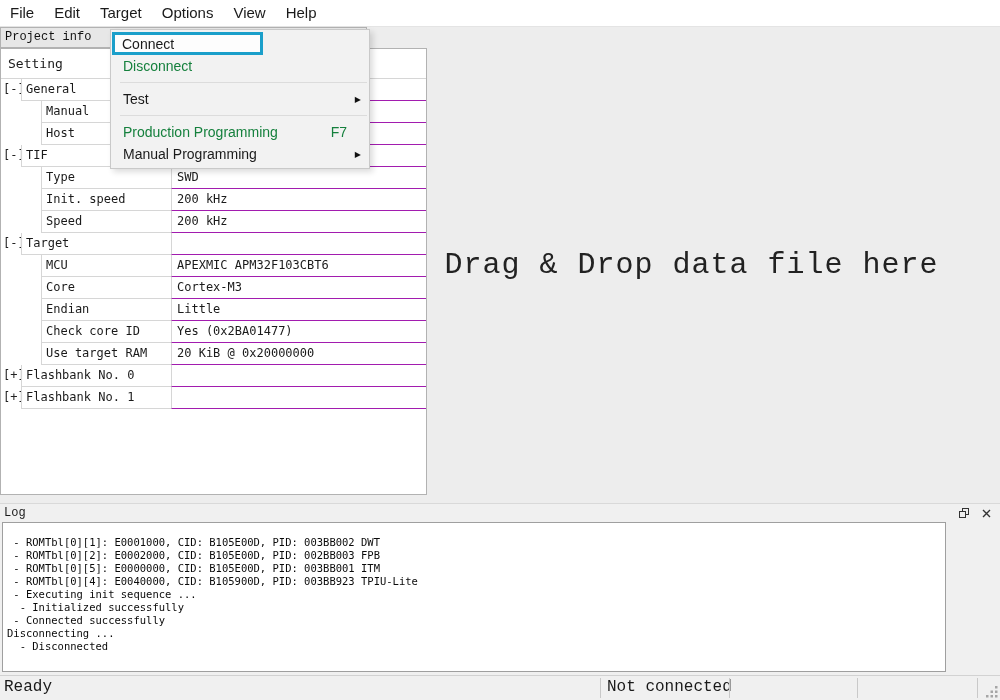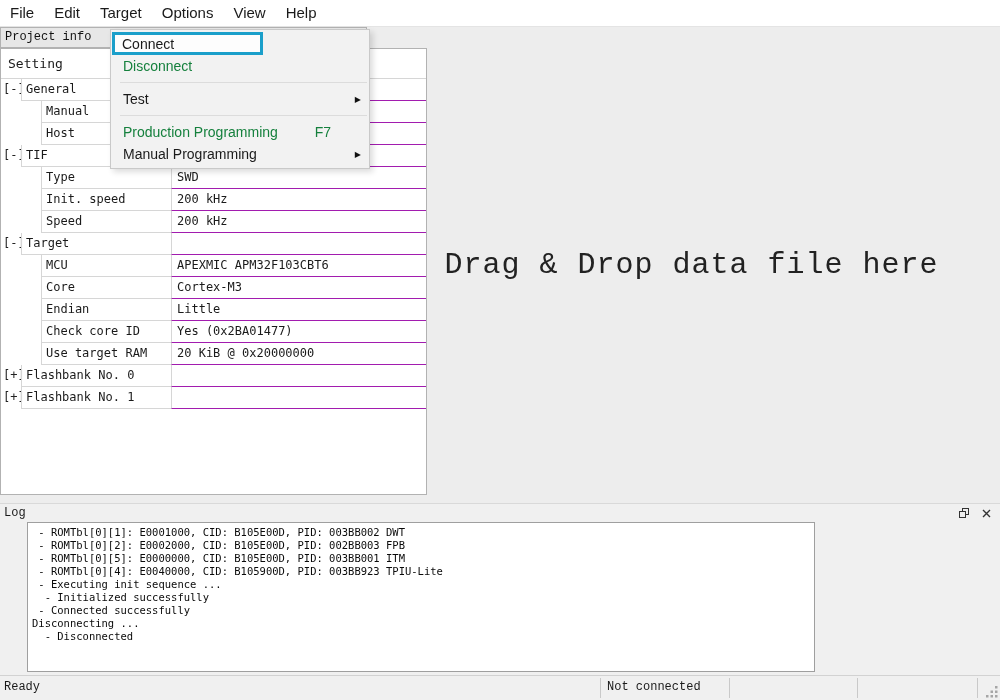--- a/index.html
+++ b/index.html
@@ -41,41 +41,41 @@
                 padding-left:5px; line-height:21px; white-space:nowrap; overflow:hidden; }
 
   
   #target-menu { position:absolute; left:110px; top:29px; width:260px; z-index:20;
                  background:#f2f2f2; border:1px solid #c9c9c9; padding:2px 0 3px;
                  box-shadow:3px 3px 6px rgba(0,0,0,0.14); font-size:14px; }
   .menu-item { display:flex; align-items:center; height:22px; padding:0 8px 0 12px; cursor:default; }
   .menu-item.disabled { color:#15803d; }
   .menu-item.focused { height:23px; width:151px; margin-left:1px; padding:0 16px 0 7px;
                        border:3px solid var(--accent,#1b9fca); background:#fdfdfd; }
-  .menu-item .shortcut { margin-left:auto; margin-right:30px; }
+  .menu-item .shortcut { margin-left:auto; margin-right:14px; }
   .menu-item .arrow { margin-left:auto; font-size:8px; color:#111; }
   .menu-sep { border-top:1px solid #dcdcdc; margin:5px 2px 5px 9px; height:0; }
 
   
   #log-panel { position:absolute; left:0; top:503px; width:1000px; height:172px;
                background:#f0f0f0; border-top:1px solid #d9d9d9; }
   #log-title { height:18px; display:flex; align-items:center;
                font-family:"Liberation Mono", monospace; font-size:12px; padding-left:4px; }
   #log-title .spacer { flex:1; }
   .titlebar-btn { width:16px; height:14px; display:flex; align-items:center; justify-content:center;
                   margin-right:6px; color:#333; font-size:11px; cursor:default; }
-  #log-content { position:absolute; left:2px; top:18px; width:788px; height:150px;
-                 background:#ffffff; border:1px solid #9f9f9f; padding:3px 0 0 4px; overflow:hidden;margin-left:25px; }
+  #log-content { position:absolute; left:2px; top:18px; width:944px; height:150px;
+                 background:#ffffff; border:1px solid #9f9f9f; padding:13px 0 0 4px; overflow:hidden; }
   .log-line { font-family:"DejaVu Sans Mono", monospace; font-size:10.5px; line-height:13px;
               white-space:pre; color:#0a0a0a; }
 
   
   #status-bar { position:absolute; left:0; top:675px; width:1000px; height:25px;
                 background:#f0f0f0; border-top:1px solid #d2d2d2;
-                font-family:"Liberation Mono", monospace; font-size:12px; }
+                font-family:"Liberation Mono", monospace; font-size:16px; }
   #status-ready { position:absolute; left:4px; top:0; line-height:23px; }
   #status-connection { position:absolute; left:607px; top:0; line-height:23px; }
   .status-sep { position:absolute; top:2px; height:20px; width:1px; background:#c9c9c9; }
   #sep1{left:600px;} #sep2{left:729px;} #sep3{left:857px;} #sep4{left:977px;}
   #resize-grip { position:absolute; right:2px; bottom:2px; width:14px; height:14px; }
 </style>
 </head>
 <body>
 
 <header id="menubar">

